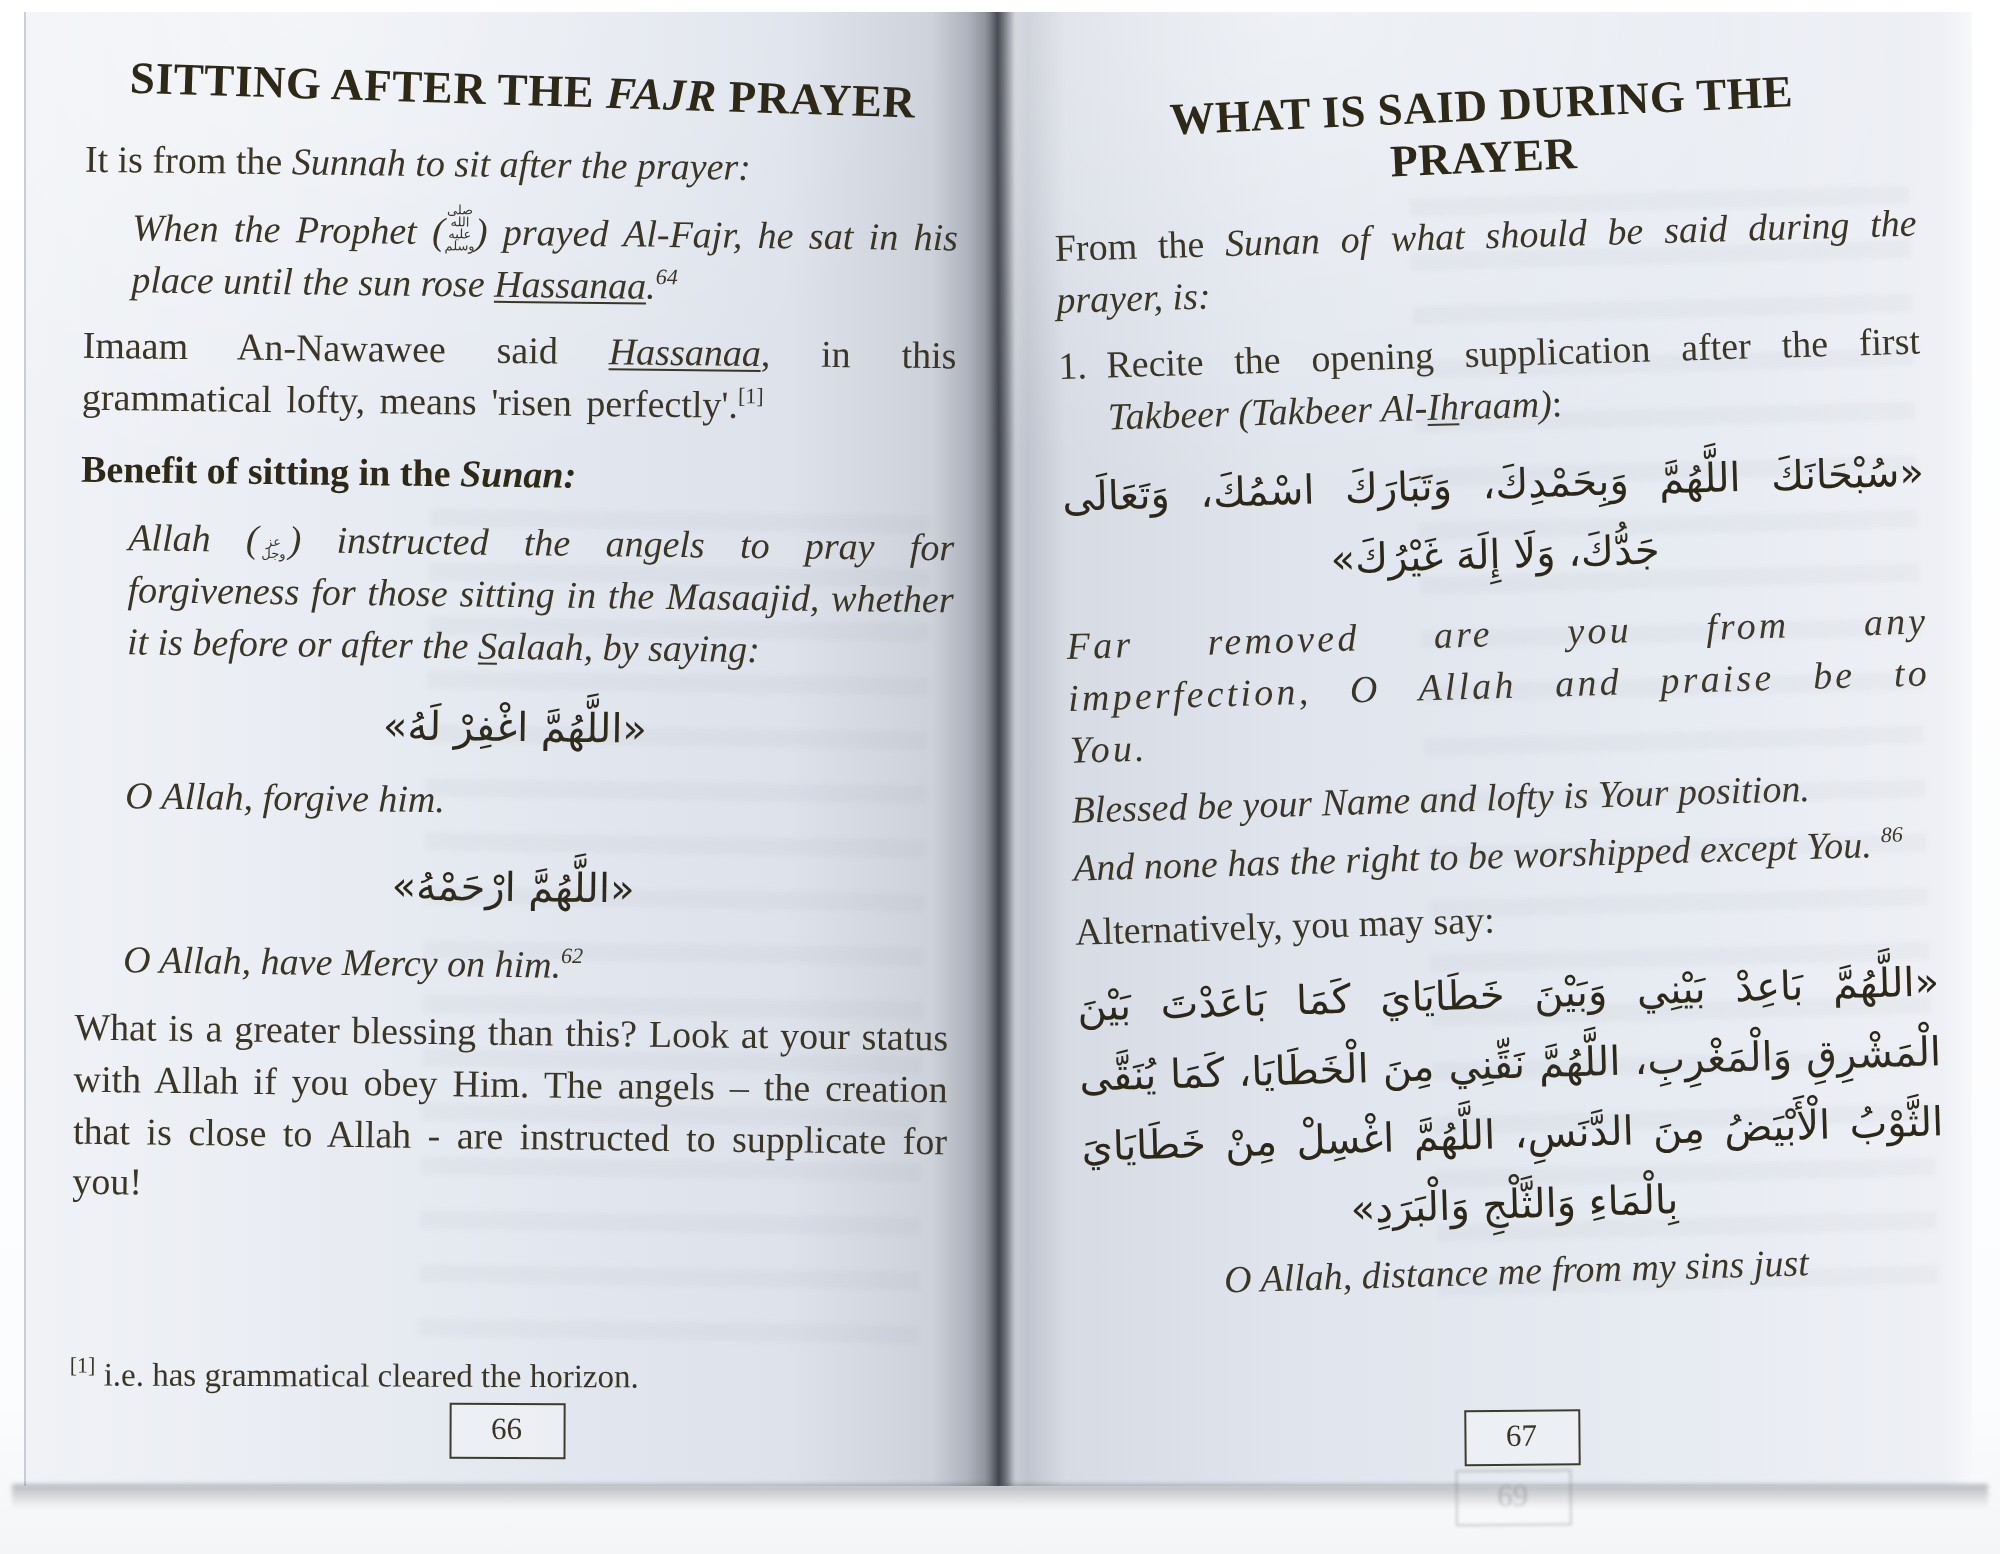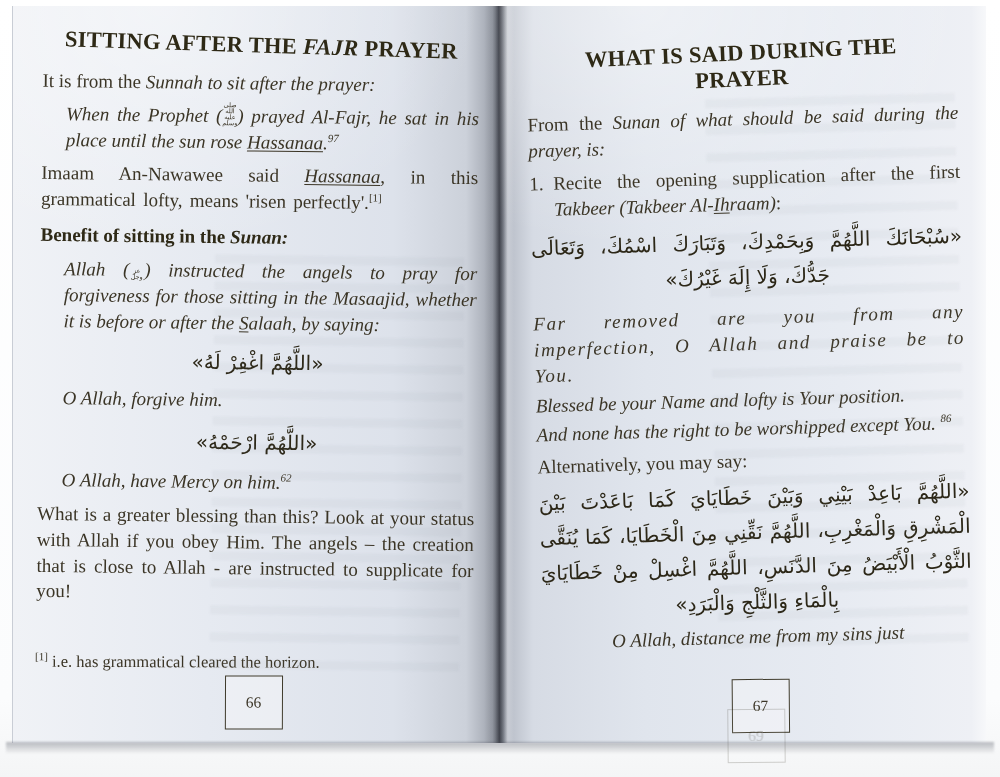--- a/index.html
+++ b/index.html
@@ -80,21 +80,21 @@
   }
   .loose { letter-spacing:1.6px; word-spacing:5px; }
   .spread { word-spacing:2.5px; }
 
   .list-item { display:flex; }
   .list-item .num { width:24px; flex:0 0 24px; }
 
   .page-footer { margin-top:auto; text-align:center; position:relative; padding-bottom:6px; }
   .footnote { font-size:16.5px; text-align:left; margin-bottom:2px; }
   .pagebox {
-    display:inline-block; min-width:36px; padding:15px 10px;
+    display:inline-block; min-width:36px; padding:2px 10px;
     border:1.6px solid #3f3b2c; font-size:15.5px; line-height:22px;
     color:#3b3526; background:rgba(252,252,253,0.35);
   }
   .pl-footer { transform:rotate(-0.5deg); }
   .pr-footer { transform:rotate(1.2deg); }
   .ghostbox {
     position:absolute; left:50%; transform:translateX(-58%);
     top:30px; opacity:0.22; filter:blur(0.7px);
   }
   
@@ -114,21 +114,21 @@
 
 <div class="photo">
   <div class="book">
 
     <div class="page page-left">
       <div class="content">
         <p class="ptitle pl-title"><span>SITTING AFTER THE </span><span class="it">FAJR</span><span> PRAYER</span></p>
 
         <p class="mt12"><span>It is from the </span><span class="it">Sunnah to sit after the prayer:</span></p>
 
-        <p class="it jt indent mt6"><span>When the Prophet (</span><span class="honorific">صلى الله عليه وسلم</span><span>) prayed Al-Fajr, he sat in his place until the sun rose </span><span class="u">Hassanaa</span><span>.</span><span class="sup">97</span></p>
+        <p class="it jt indent mt6"><span>When the Prophet (</span><span class="honorific">صلى الله عليه وسلم</span><span>) prayed Al-Fajr, he sat in his place until the sun rose </span><span class="u">Hassanaa</span><span>.</span><span class="sup">64</span></p>
 
         <p class="jt spread mt8"><span>Imaam An-Nawawee said </span><span class="it u">Hassanaa</span><span>, in this grammatical lofty, means 'risen perfectly'.</span><span class="sup">[1]</span></p>
 
         <p class="subhead mt10"><span>Benefit of sitting in the </span><span class="it">Sunan:</span></p>
 
         <p class="it jt indent mt8"><span>Allah (</span><span class="honorific">عز وجل</span><span>) instructed the angels to pray for forgiveness for those sitting in the Masaajid, whether it is before or after the </span><span class="u">S</span><span>alaah, by saying:</span></p>
 
         <p class="arabic mt10">«اللَّهُمَّ اغْفِرْ لَهُ»</p>
 
         <p class="it indent mt8">O Allah, forgive him.</p>

